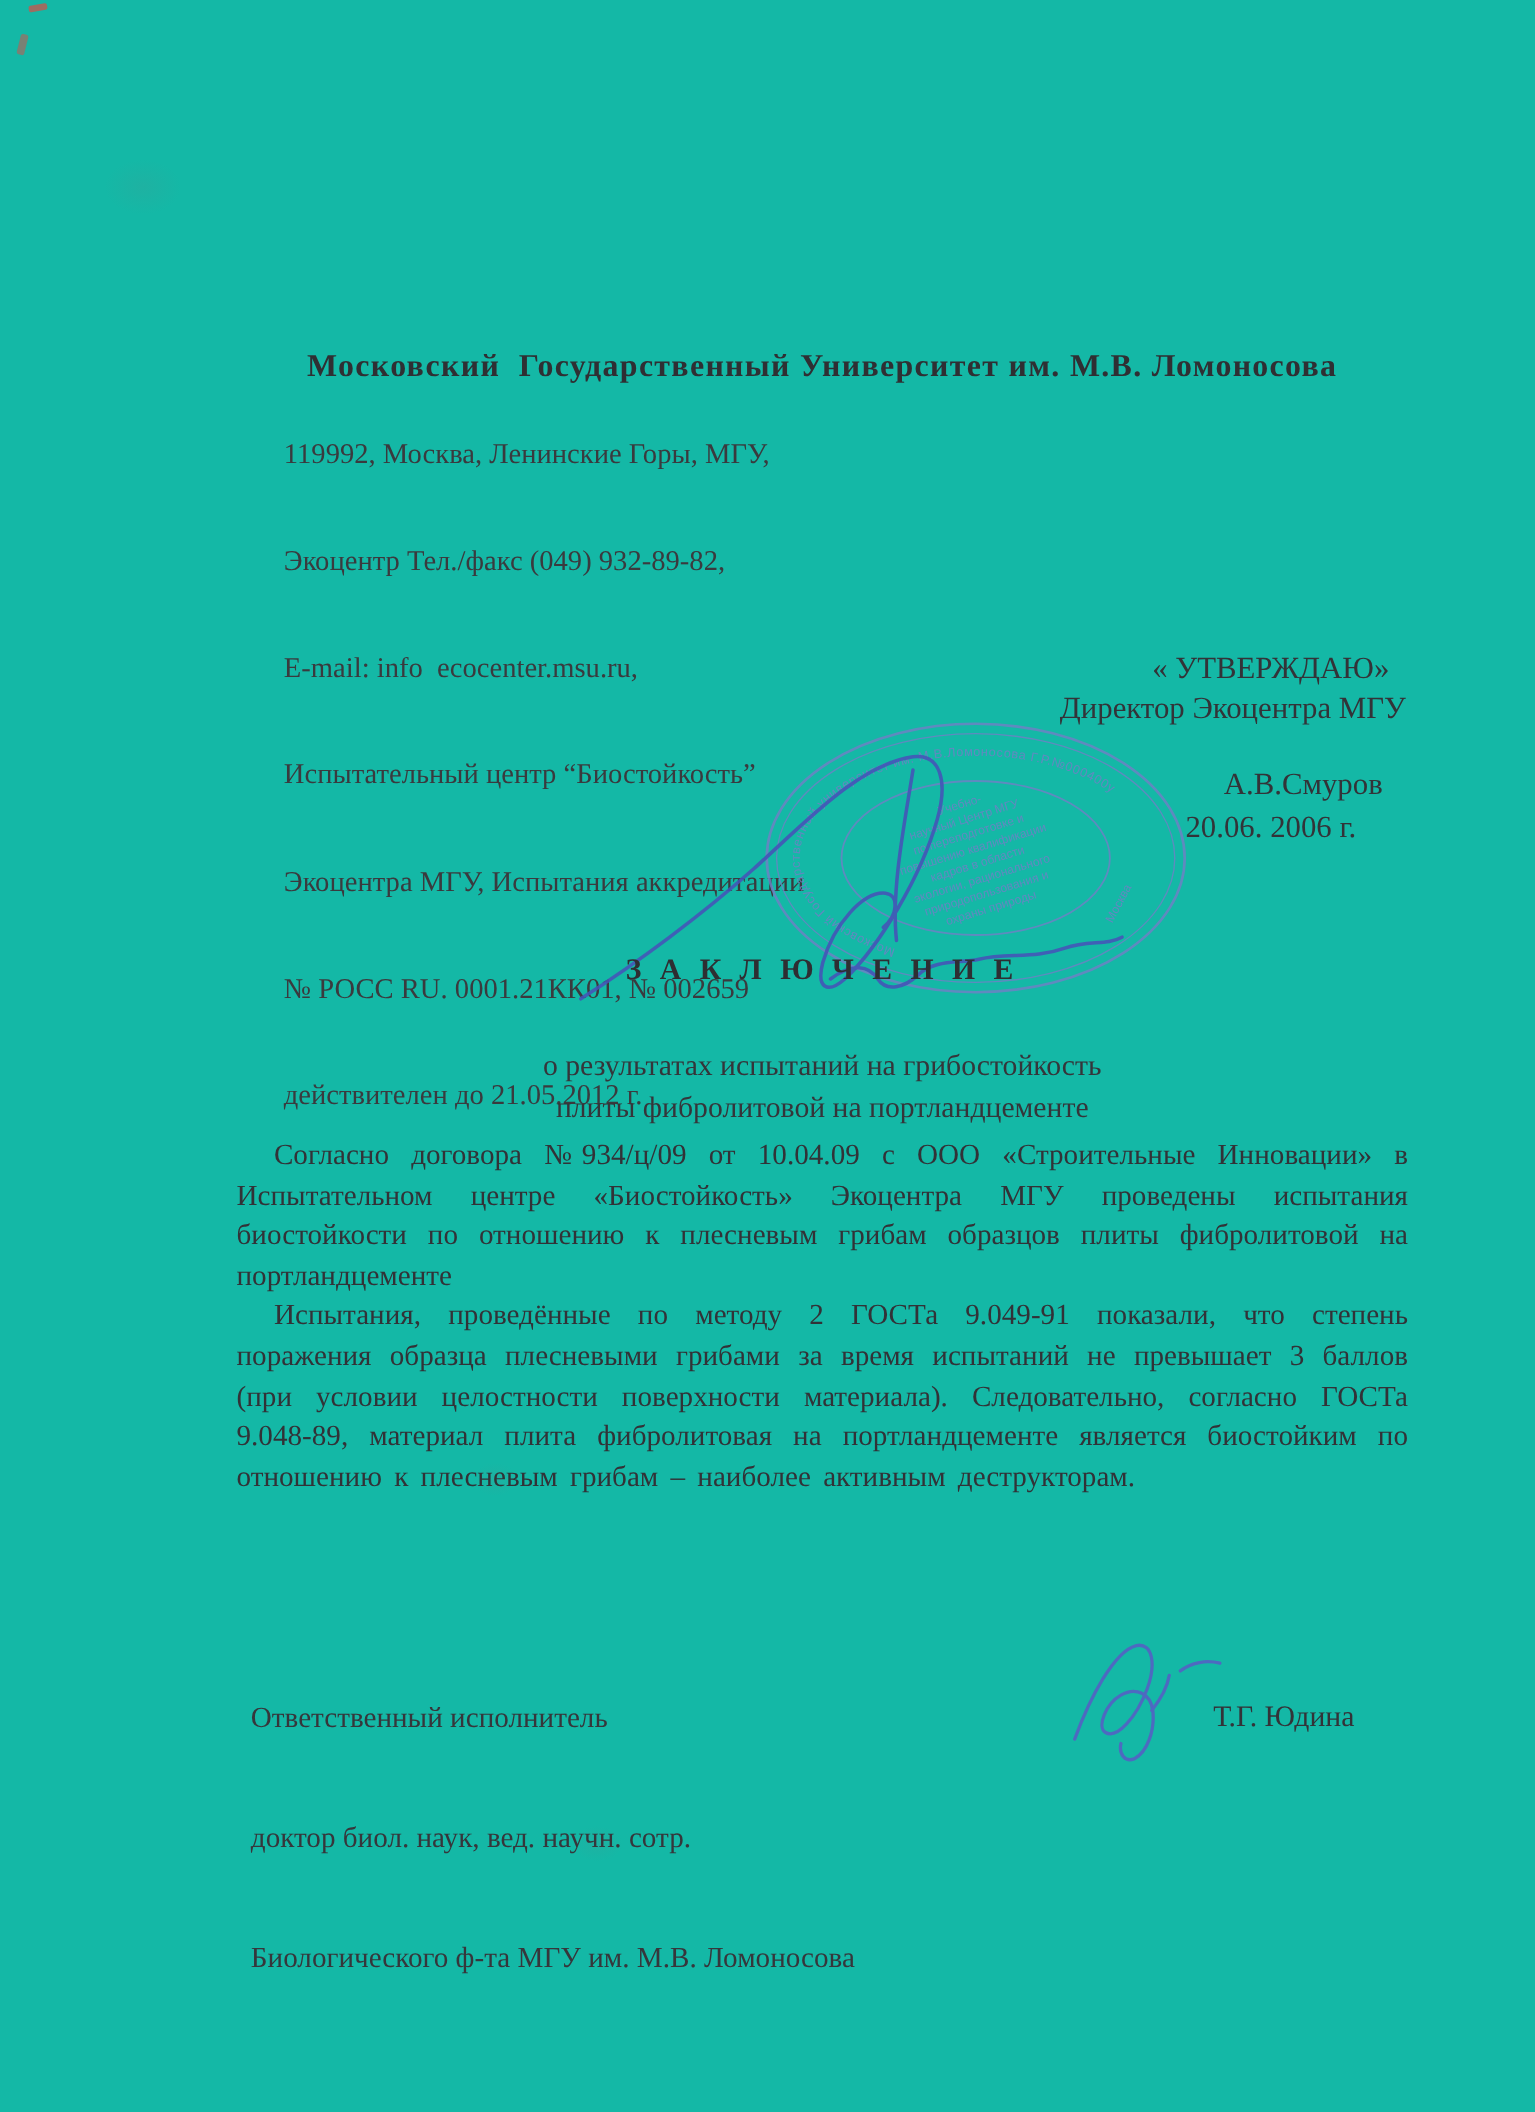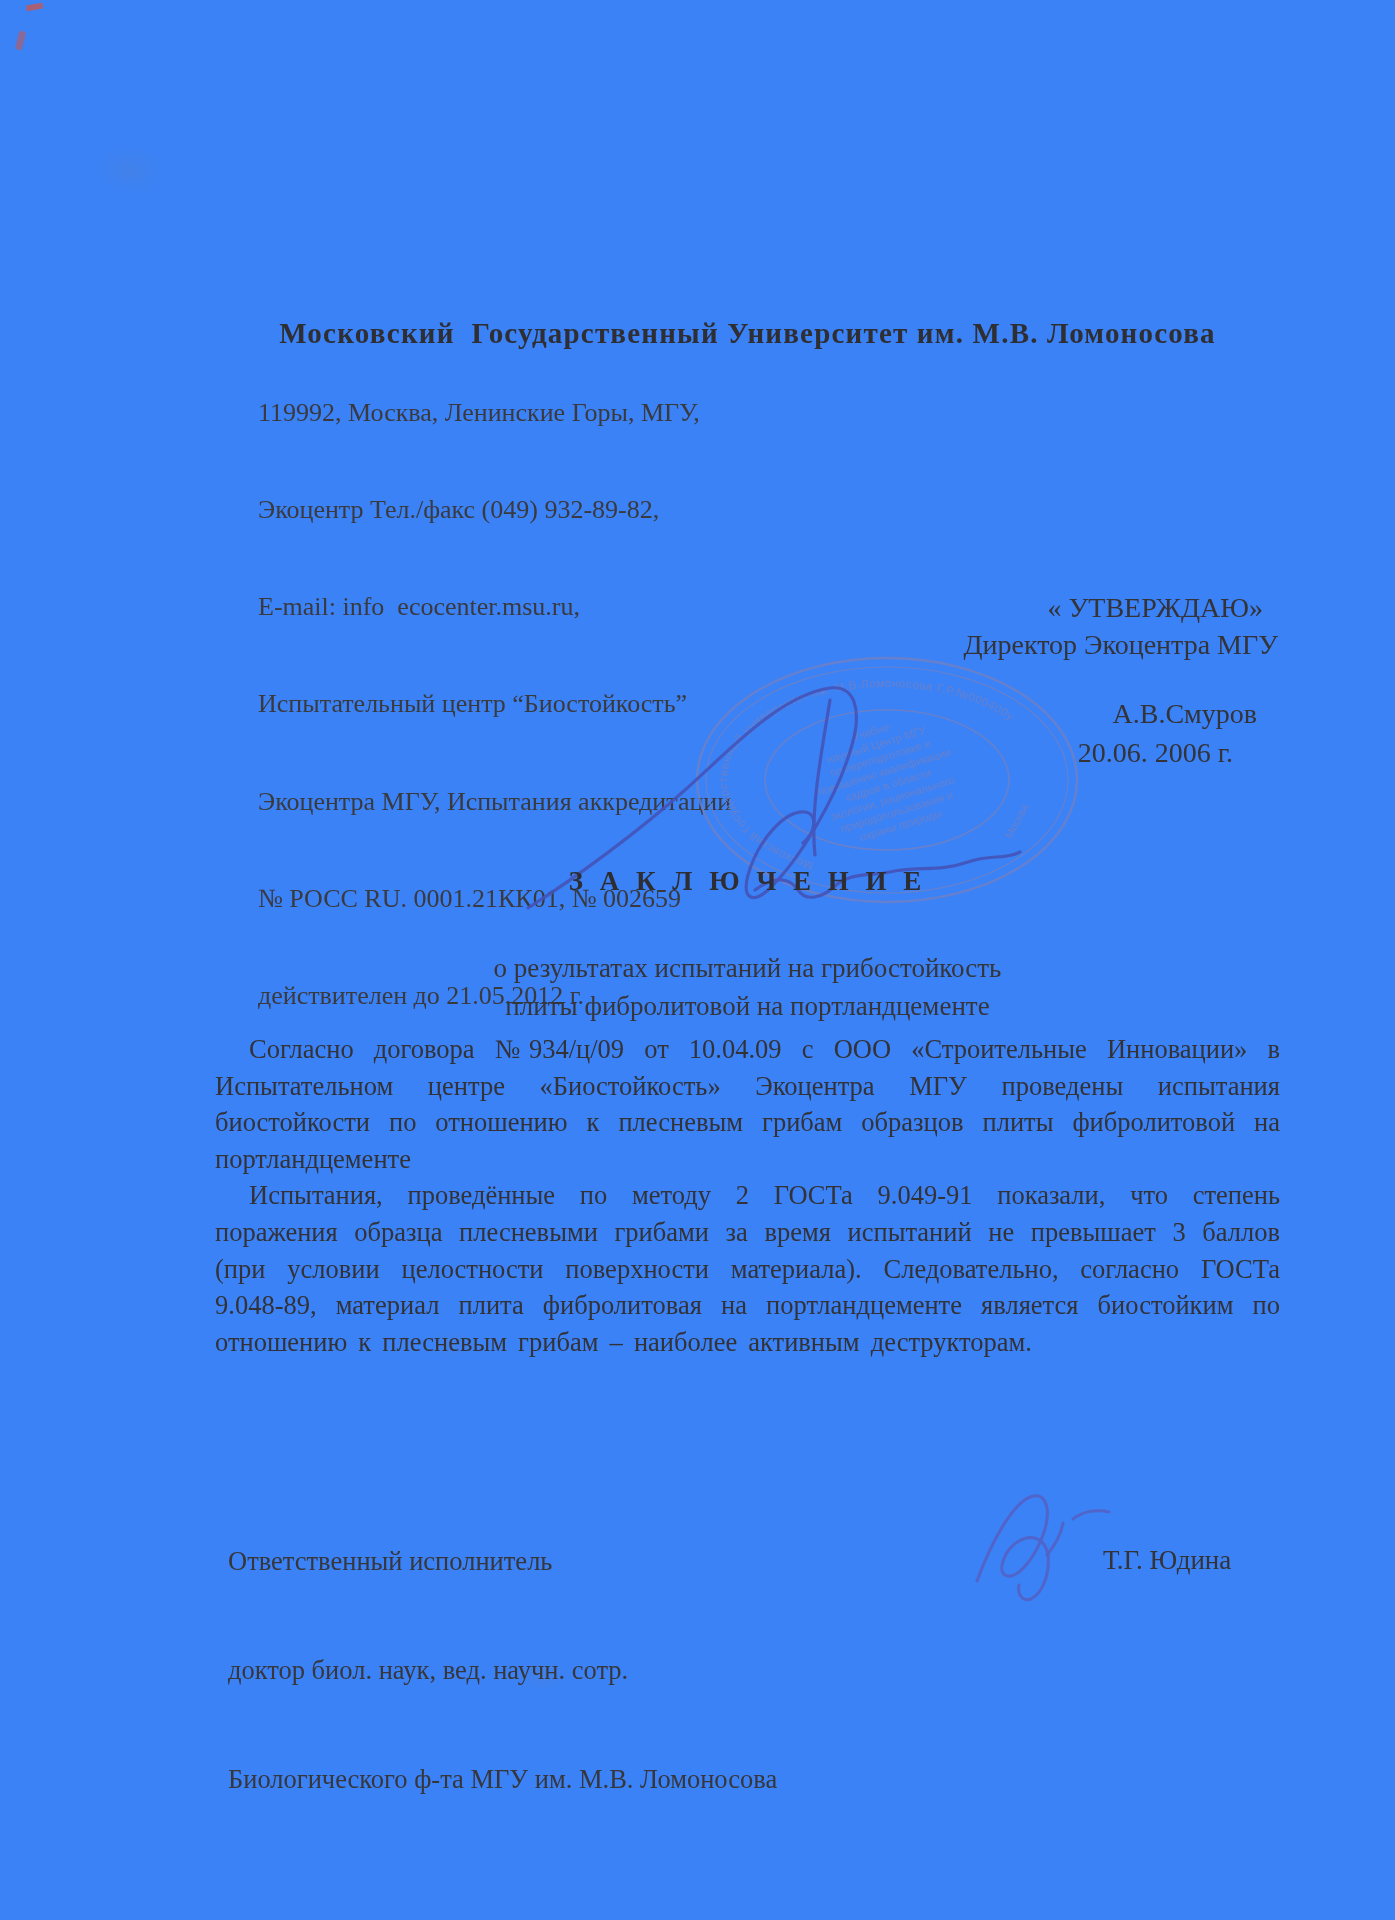--- a/index.html
+++ b/index.html
@@ -1,20 +1,20 @@
 <!DOCTYPE html>
 <html><head>
 <meta charset="utf-8">
 <style>
   html,body{margin:0;padding:0;background:#e9e9e6;}
   .page{
     position:relative;
     width:1395px;height:1920px;
     margin:0 auto;
-    background:#3b82f6;
+    background:#14b8a6;
     overflow:hidden;
     font-family:"Liberation Serif","DejaVu Serif",serif;
     color:#35353a;
   }
   .abs{position:absolute;}
   
   .doc-header{
     left:215px;top:238px;width:1065px;
     text-align:center;font-weight:bold;font-size:29px;
     letter-spacing:1.2px;line-height:38px;color:#2f2f33;

